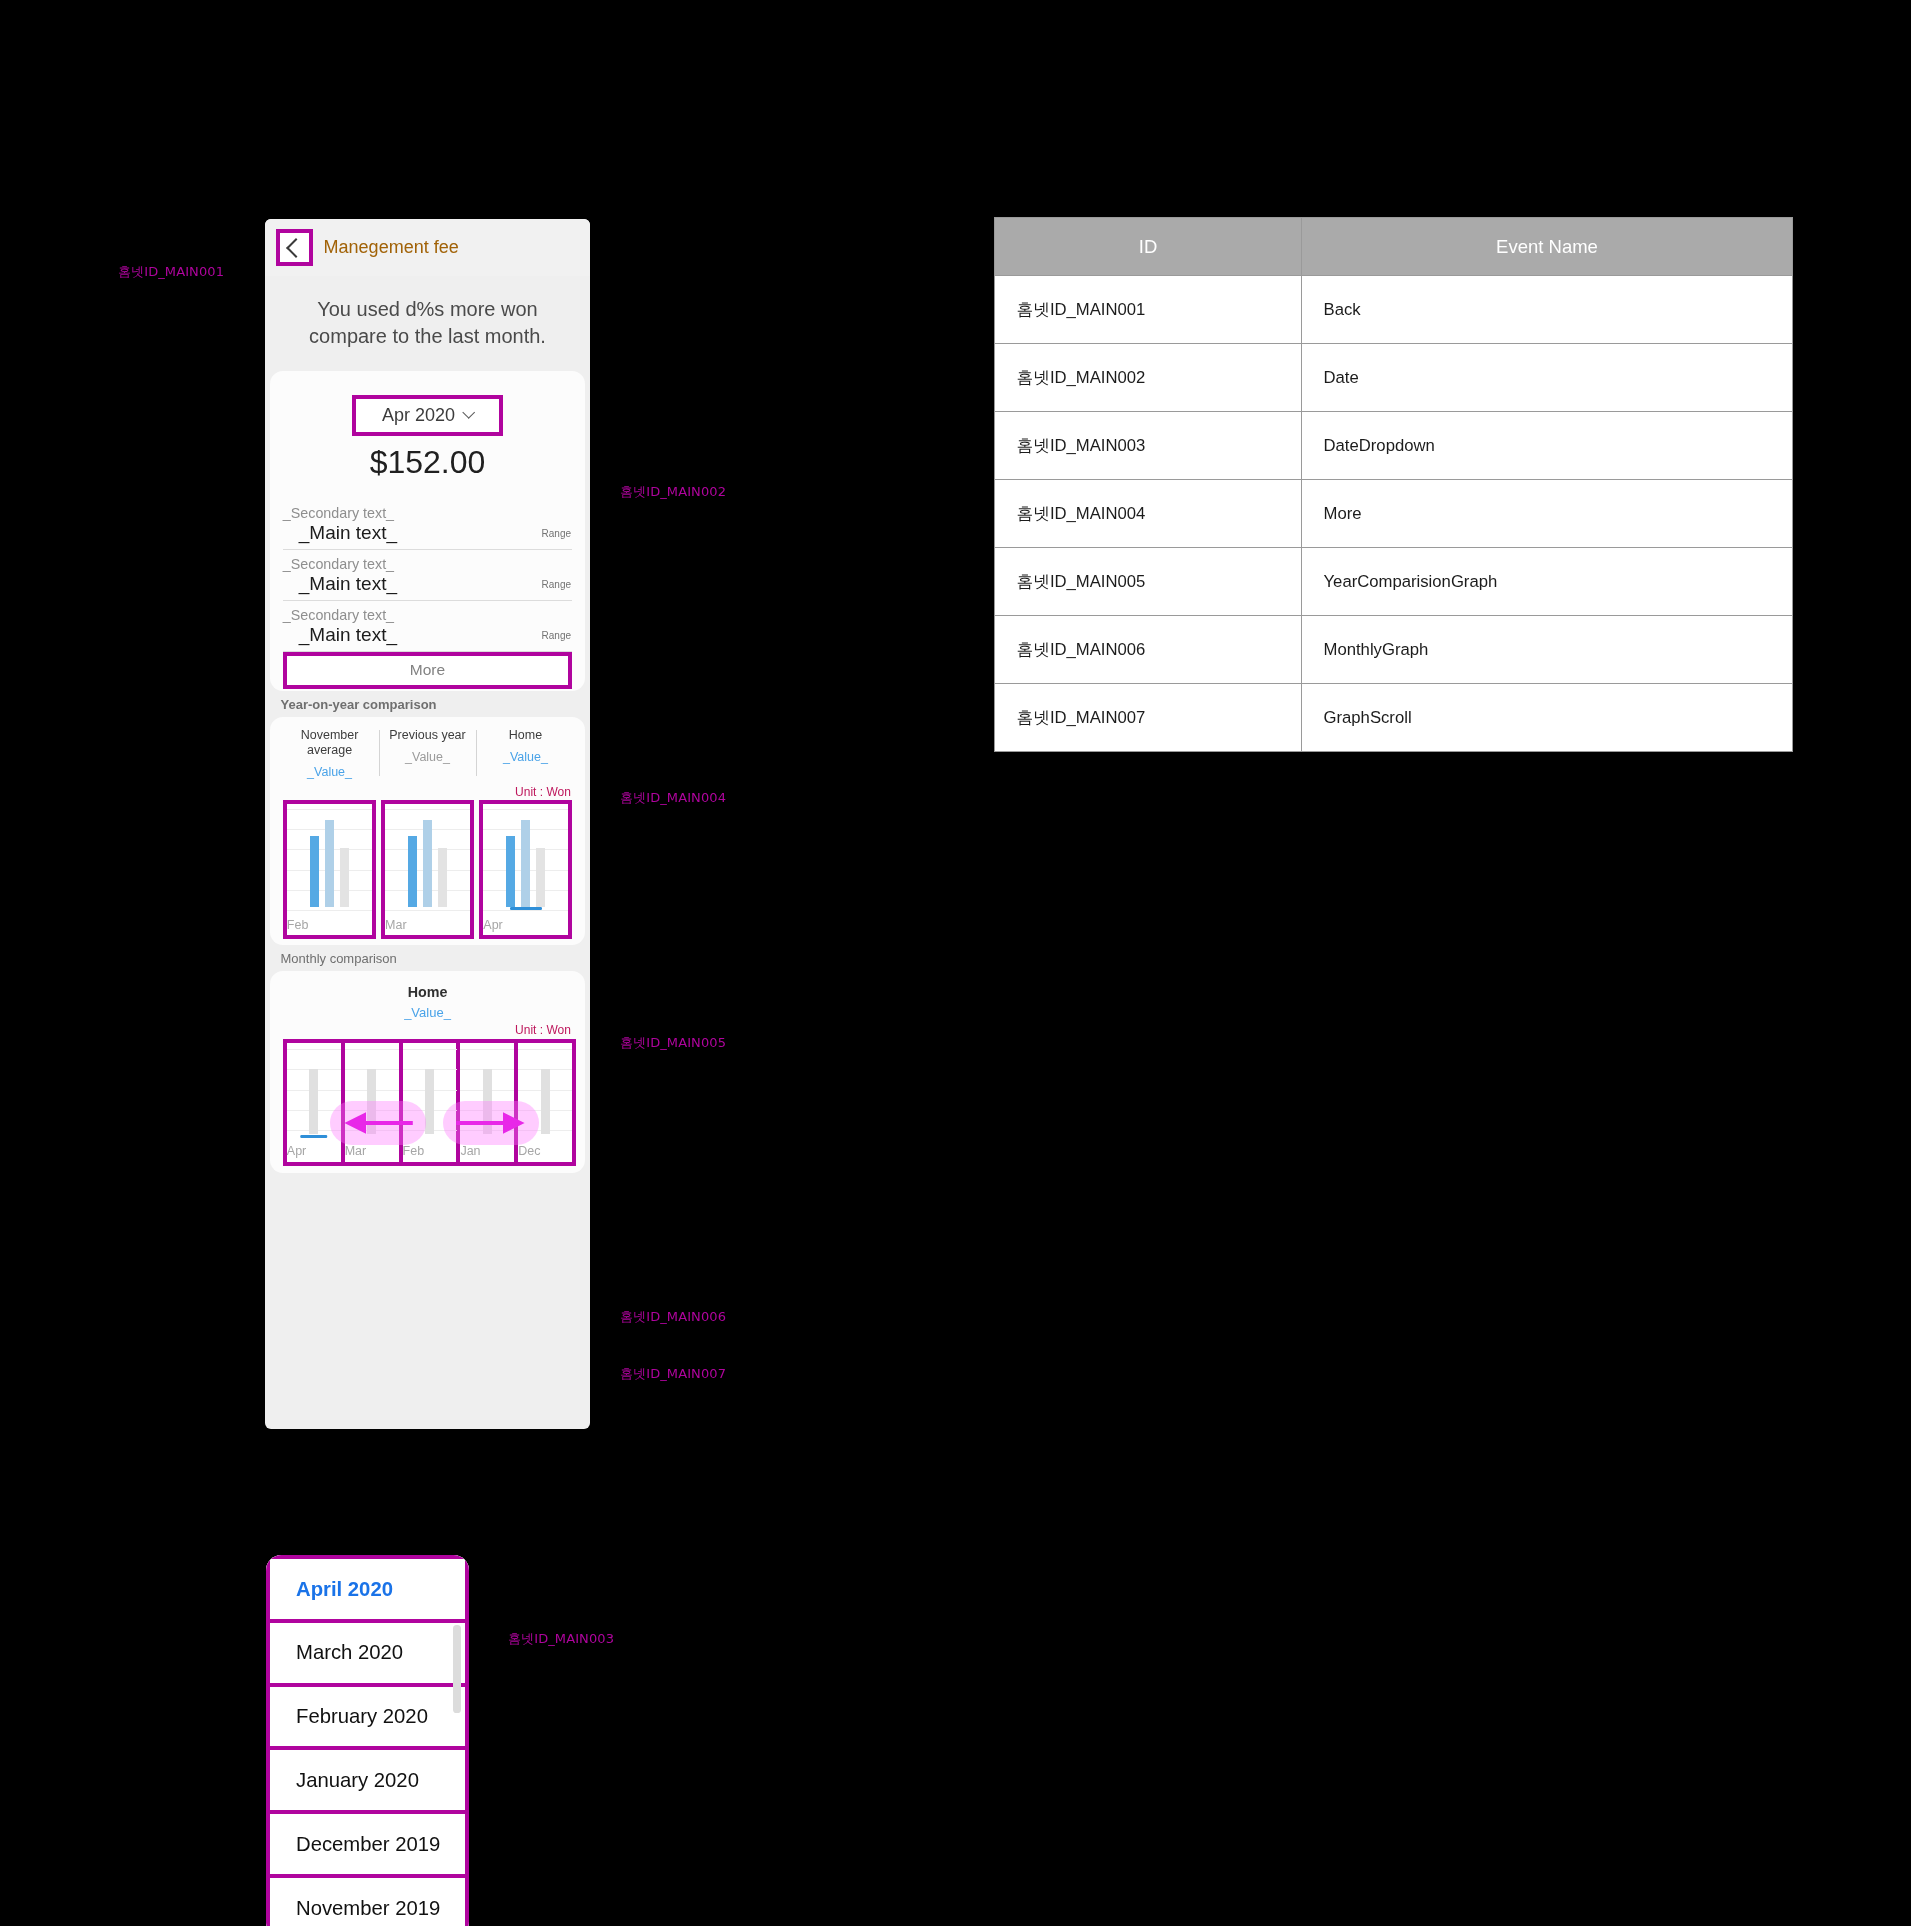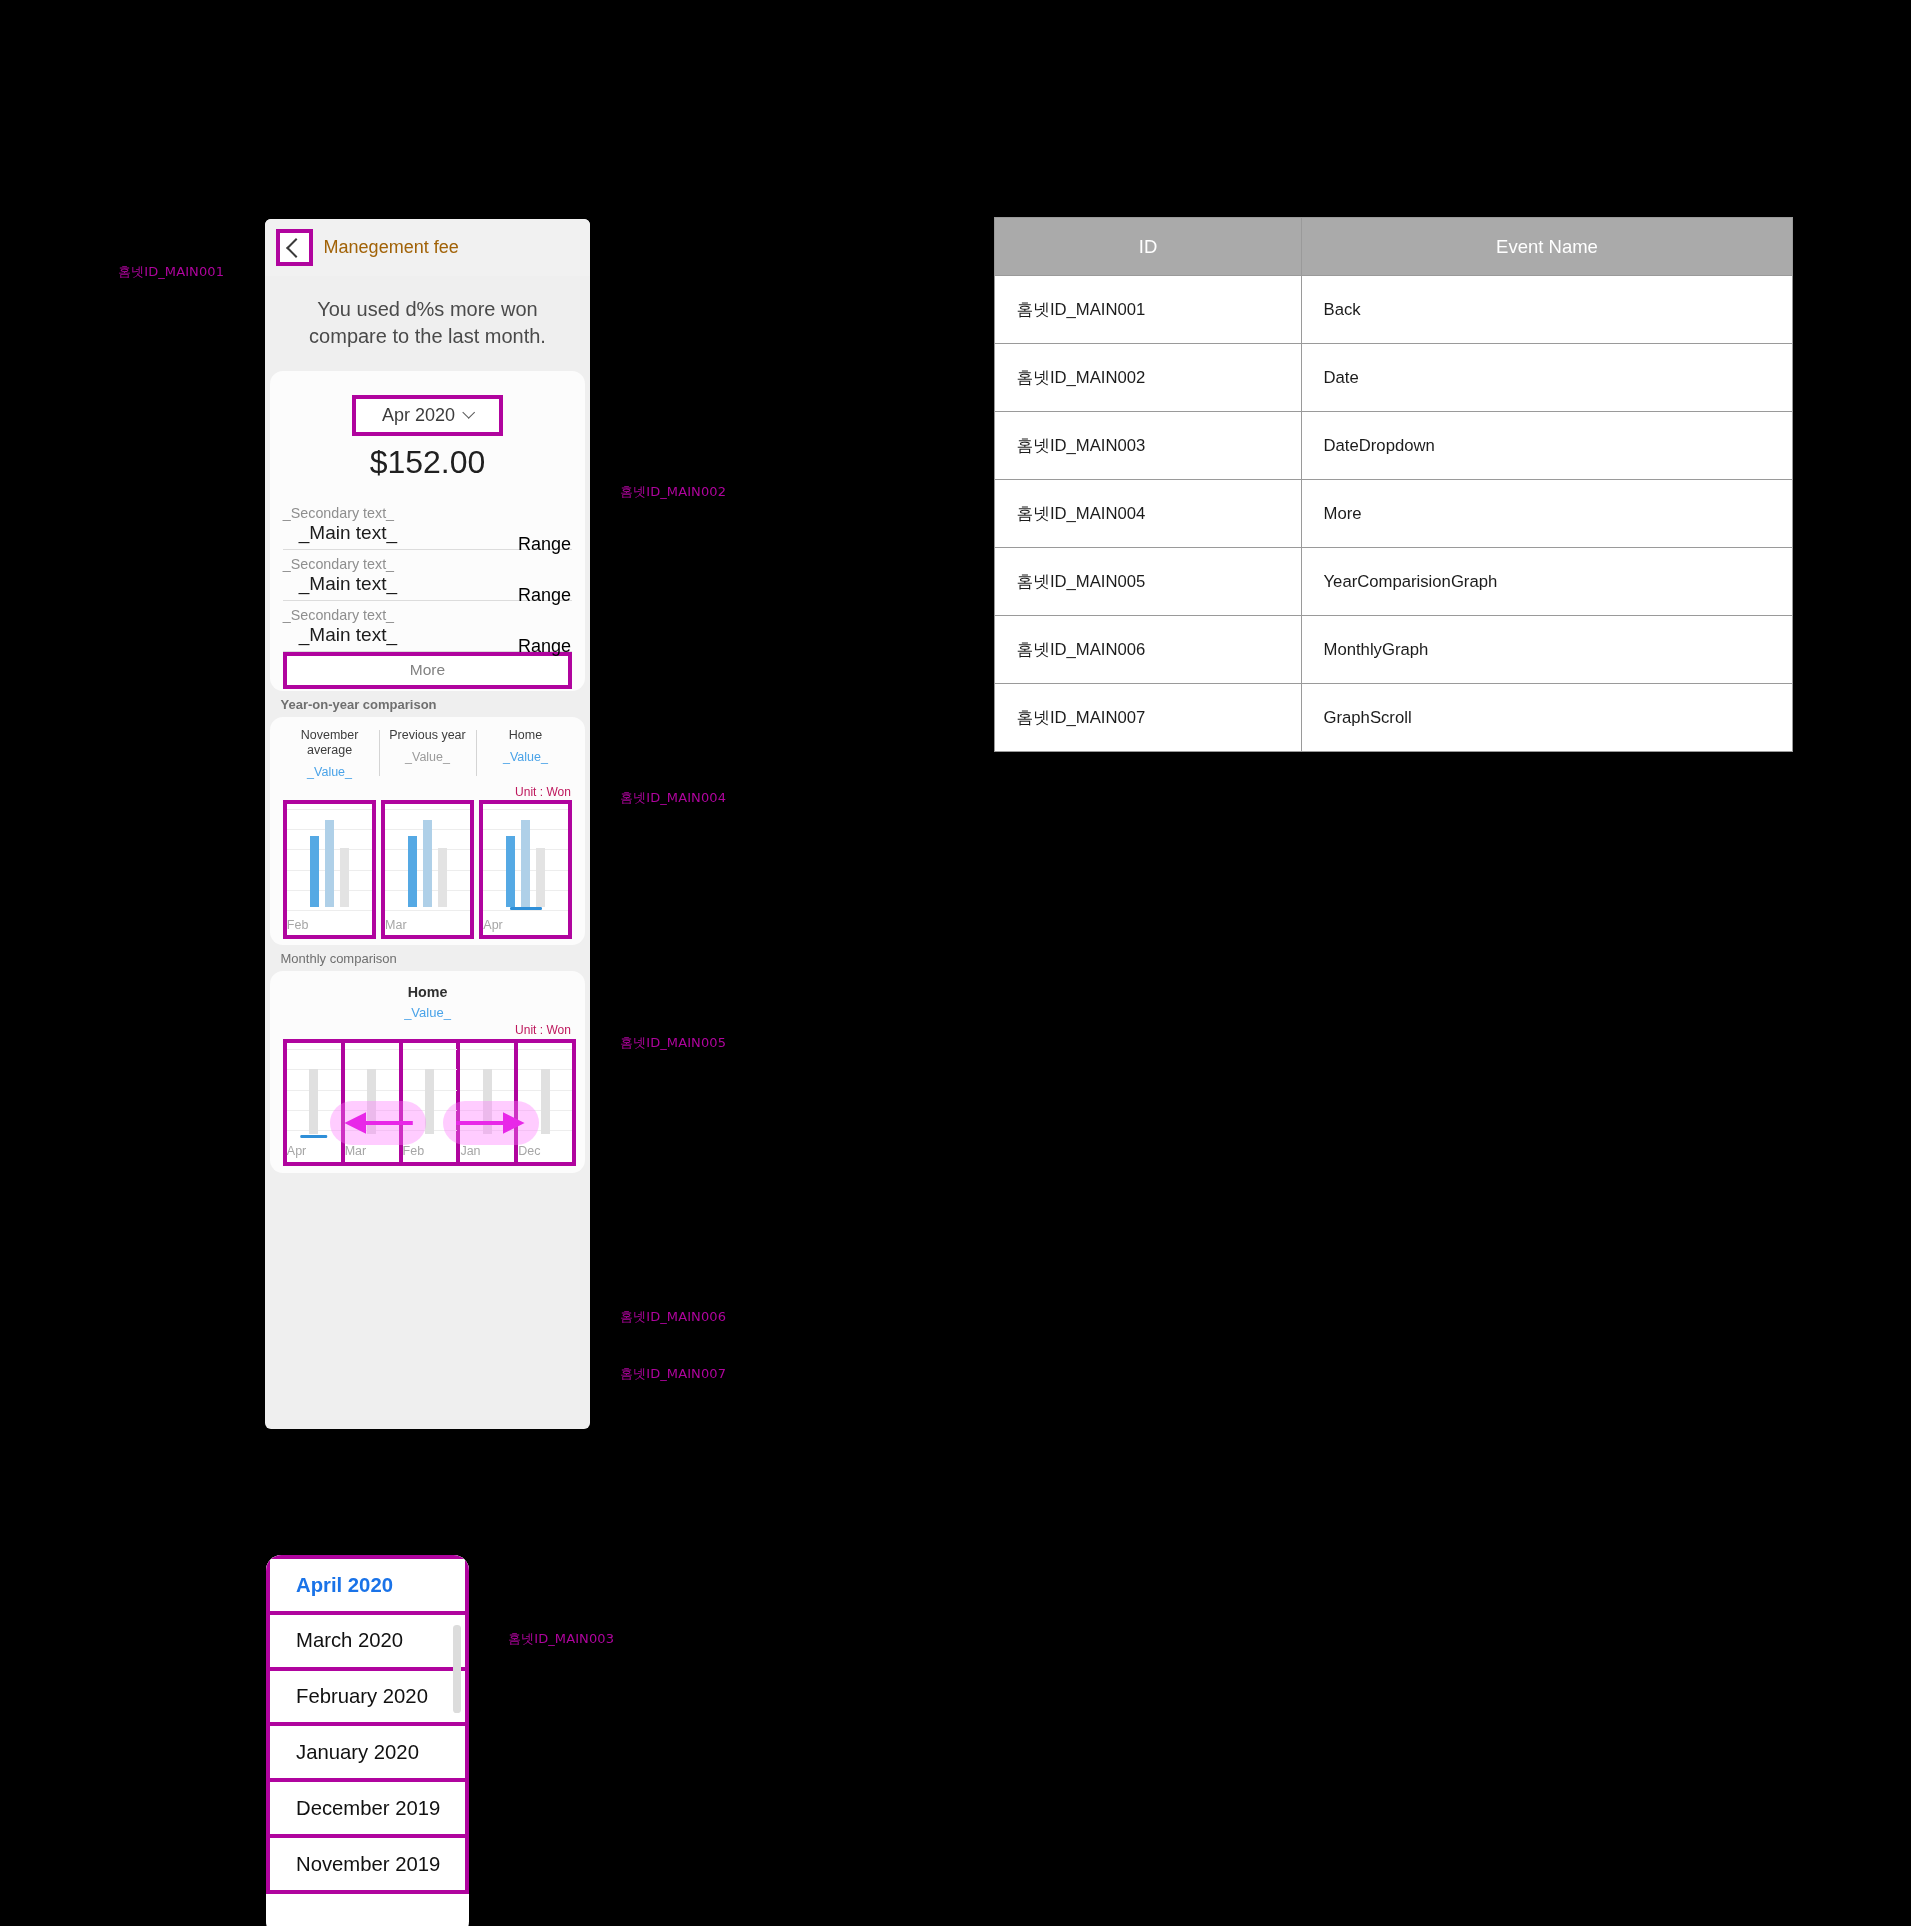--- a/index.html
+++ b/index.html
@@ -28,21 +28,21 @@
   .dateRow{display:flex;justify-content:center;padding-top:24px;}
   .dateBtn{border:4.2px solid #b0049e;background:#fff;padding:6px 26px;
            font-size:18px;color:#3c3c3c;display:flex;align-items:center;gap:8.4px;}
   .dchev{width:8.4px;height:8.4px;border-right:1.8px solid #5a5a5a;border-bottom:1.8px solid #5a5a5a;
          transform:rotate(45deg);margin-top:-4.2px;}
   .amount{text-align:center;font-size:32px;color:#202020;font-weight:400;padding:8.4px 0 18px;}
 
   .rowItem{margin:0 13px;border-bottom:0.6px solid #dcdcdc;padding:6px 0 4.8px;position:relative;}
   .rowItem .sec{font-size:14.3px;color:#8e8e8e;}
   .rowItem .main{font-size:19px;color:#1c1c1c;margin-top:1.2px;margin-left:16px;}
-  .rowItem .range{position:absolute;right:1.2px;top:35px;font-size:18px;color:#000000;}
+  .rowItem .range{position:absolute;right:1.2px;top:29px;font-size:10px;color:#737373;}
 
   .moreWrap{margin:0 13px;}
   .moreBtn{border:4.2px solid #b0049e;background:#fff;height:37px;display:flex;
            align-items:center;justify-content:center;font-size:15.5px;color:#828282;box-sizing:border-box;}
 
   .sectionLabel{font-size:13px;color:#6f6f6f;padding:6px 15.5px 4.8px;font-weight:600;}
 
   .legend{display:flex;padding:10.8px 10.8px 2.4px;}
   .legCell{flex:1;text-align:center;position:relative;}
   .legCell+.legCell::before{content:"";position:absolute;left:0;top:2.4px;bottom:3.6px;width:0.6px;background:#d4d4d4;}
@@ -85,21 +85,21 @@
   #table{position:absolute;left:994px;top:217px;width:799px;
          border:1.2px solid #9a9a9a;border-collapse:collapse;background:#fff;}
   #table th,#table td{border:1.2px solid #9a9a9a;font-weight:400;}
   #table th{background:#aaa;color:#fff;font-size:18.5px;height:55px;}
   #table td{font-size:16.7px;color:#1c1c1c;height:67px;padding:0 21.5px;}
   #table td.idcell{width:263px;}
 
   
   #dd{position:absolute;left:266px;top:1555px;width:203px;height:382px;
       background:#fff;border-radius:15.5px;overflow:hidden;}
-  .ddItem{height:60px;border:4.2px solid #b0049e;background:#fff;box-sizing:border-box;
+  .ddItem{height:68px;border:4.2px solid #b0049e;background:#fff;box-sizing:border-box;
           display:flex;align-items:center;padding-left:26px;font-size:20.3px;color:#111;
           margin-bottom:-4.2px;}
   .ddItem.sel{color:#1a73e8;font-weight:700;}
   .ddScroll{position:absolute;right:8.4px;top:70px;width:7.2px;height:88px;background:#dcdcdc;border-radius:3.6px;}
 </style>
 </head>
 <body>
 
 <div id="annos">
     <div class="anno" style="left: 118px; top: 263px;">홈넷ID_MAIN001</div>

